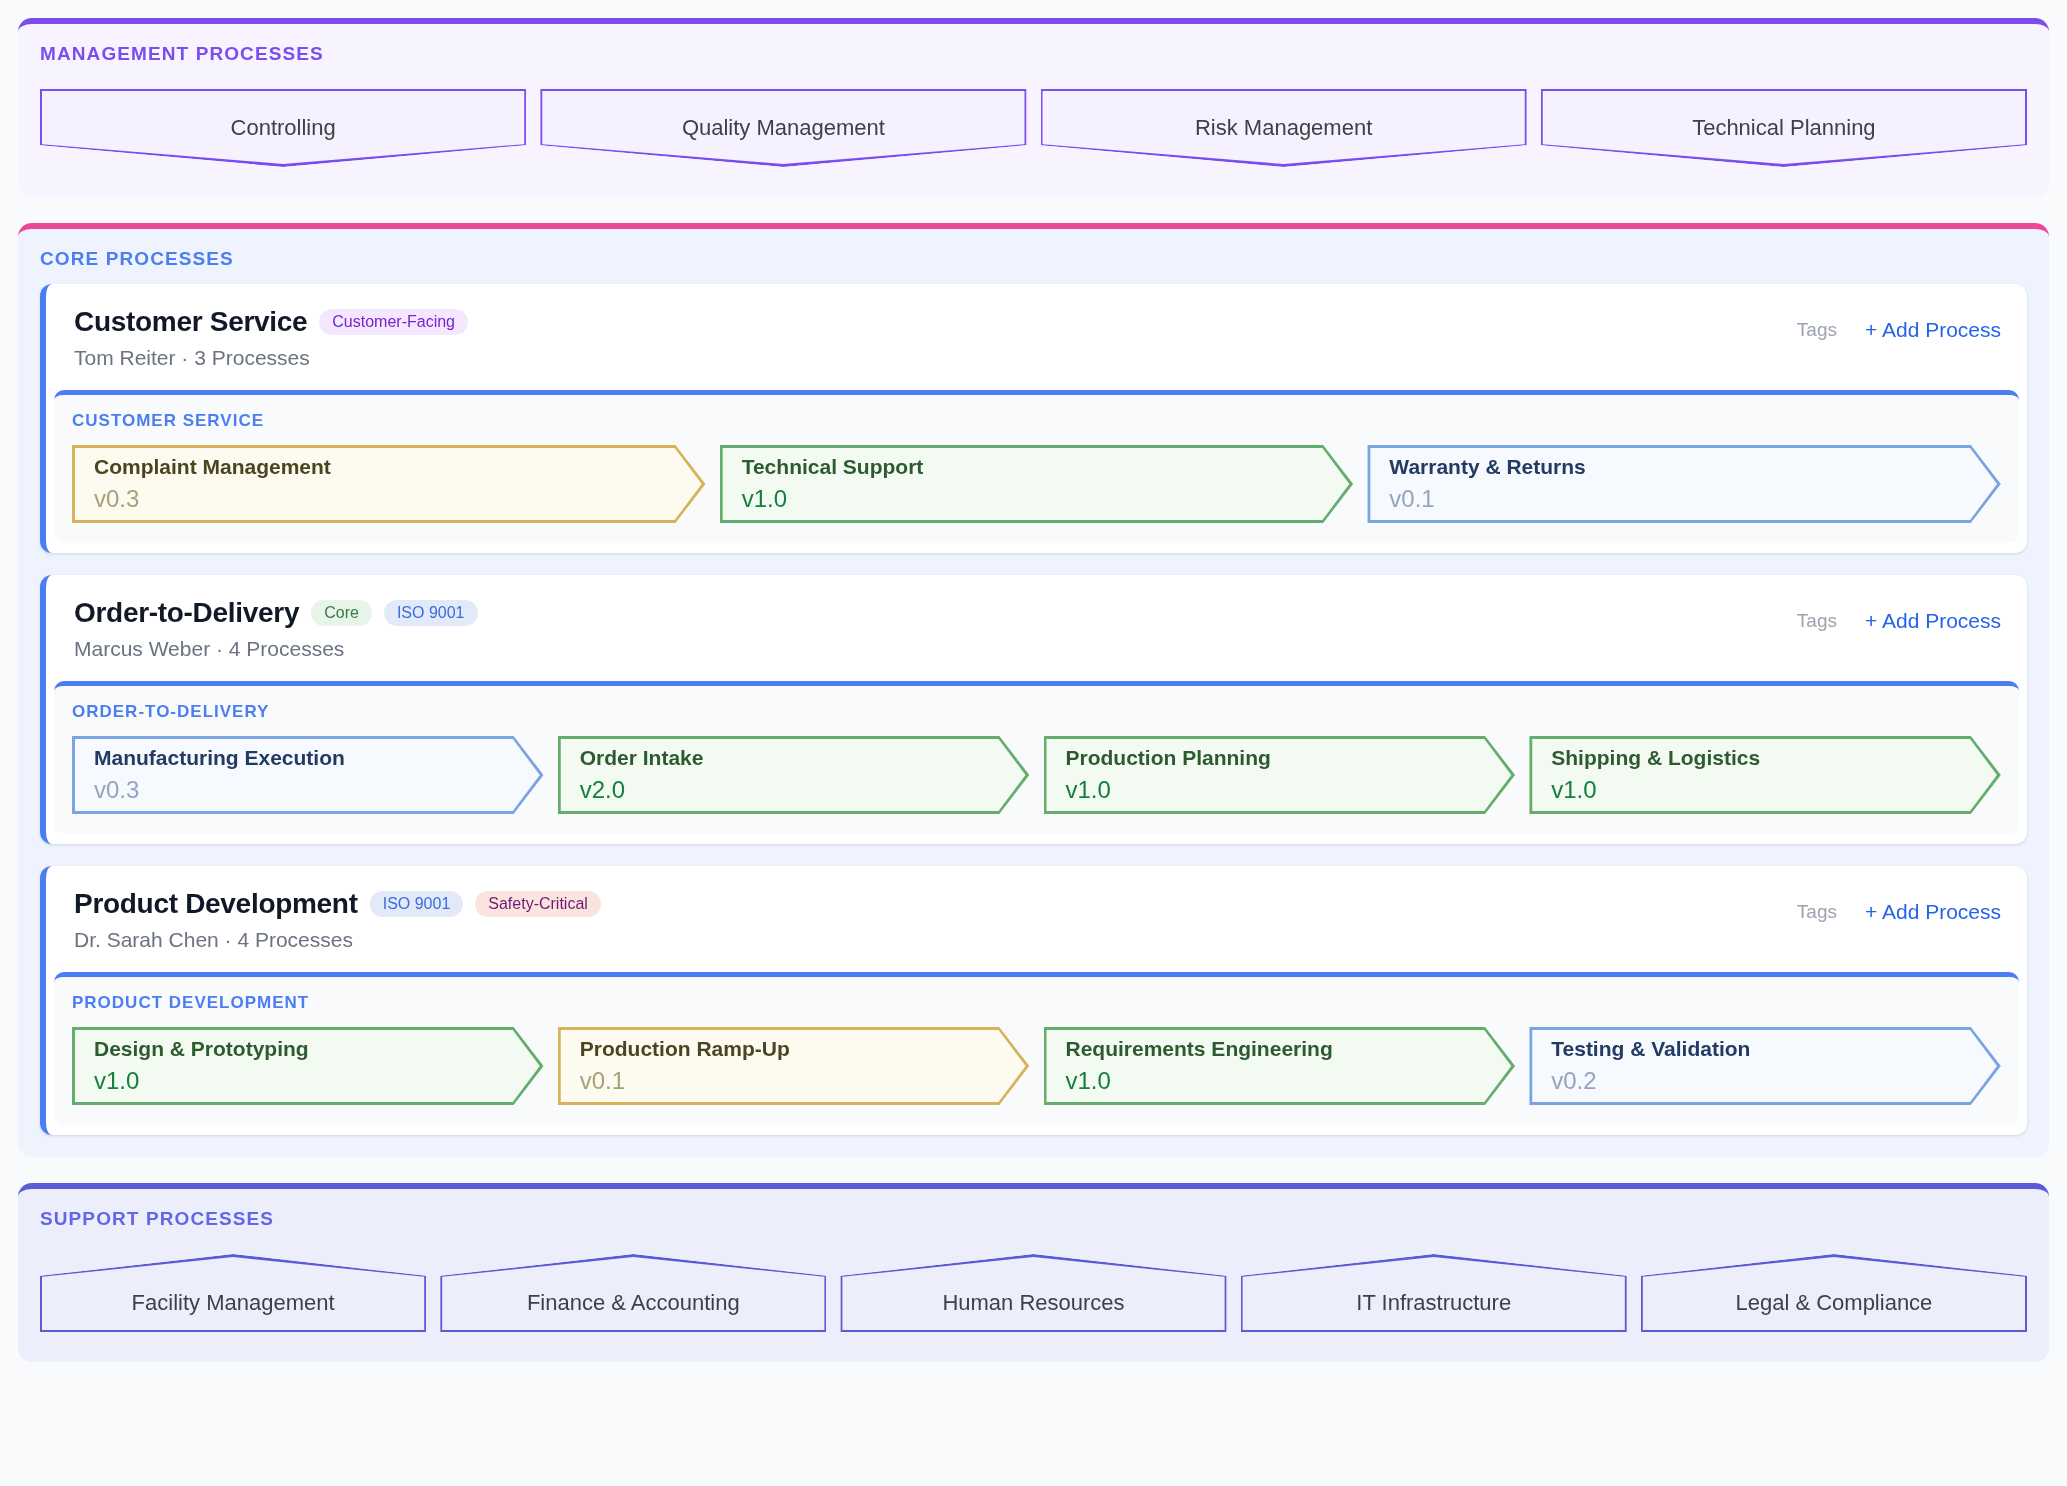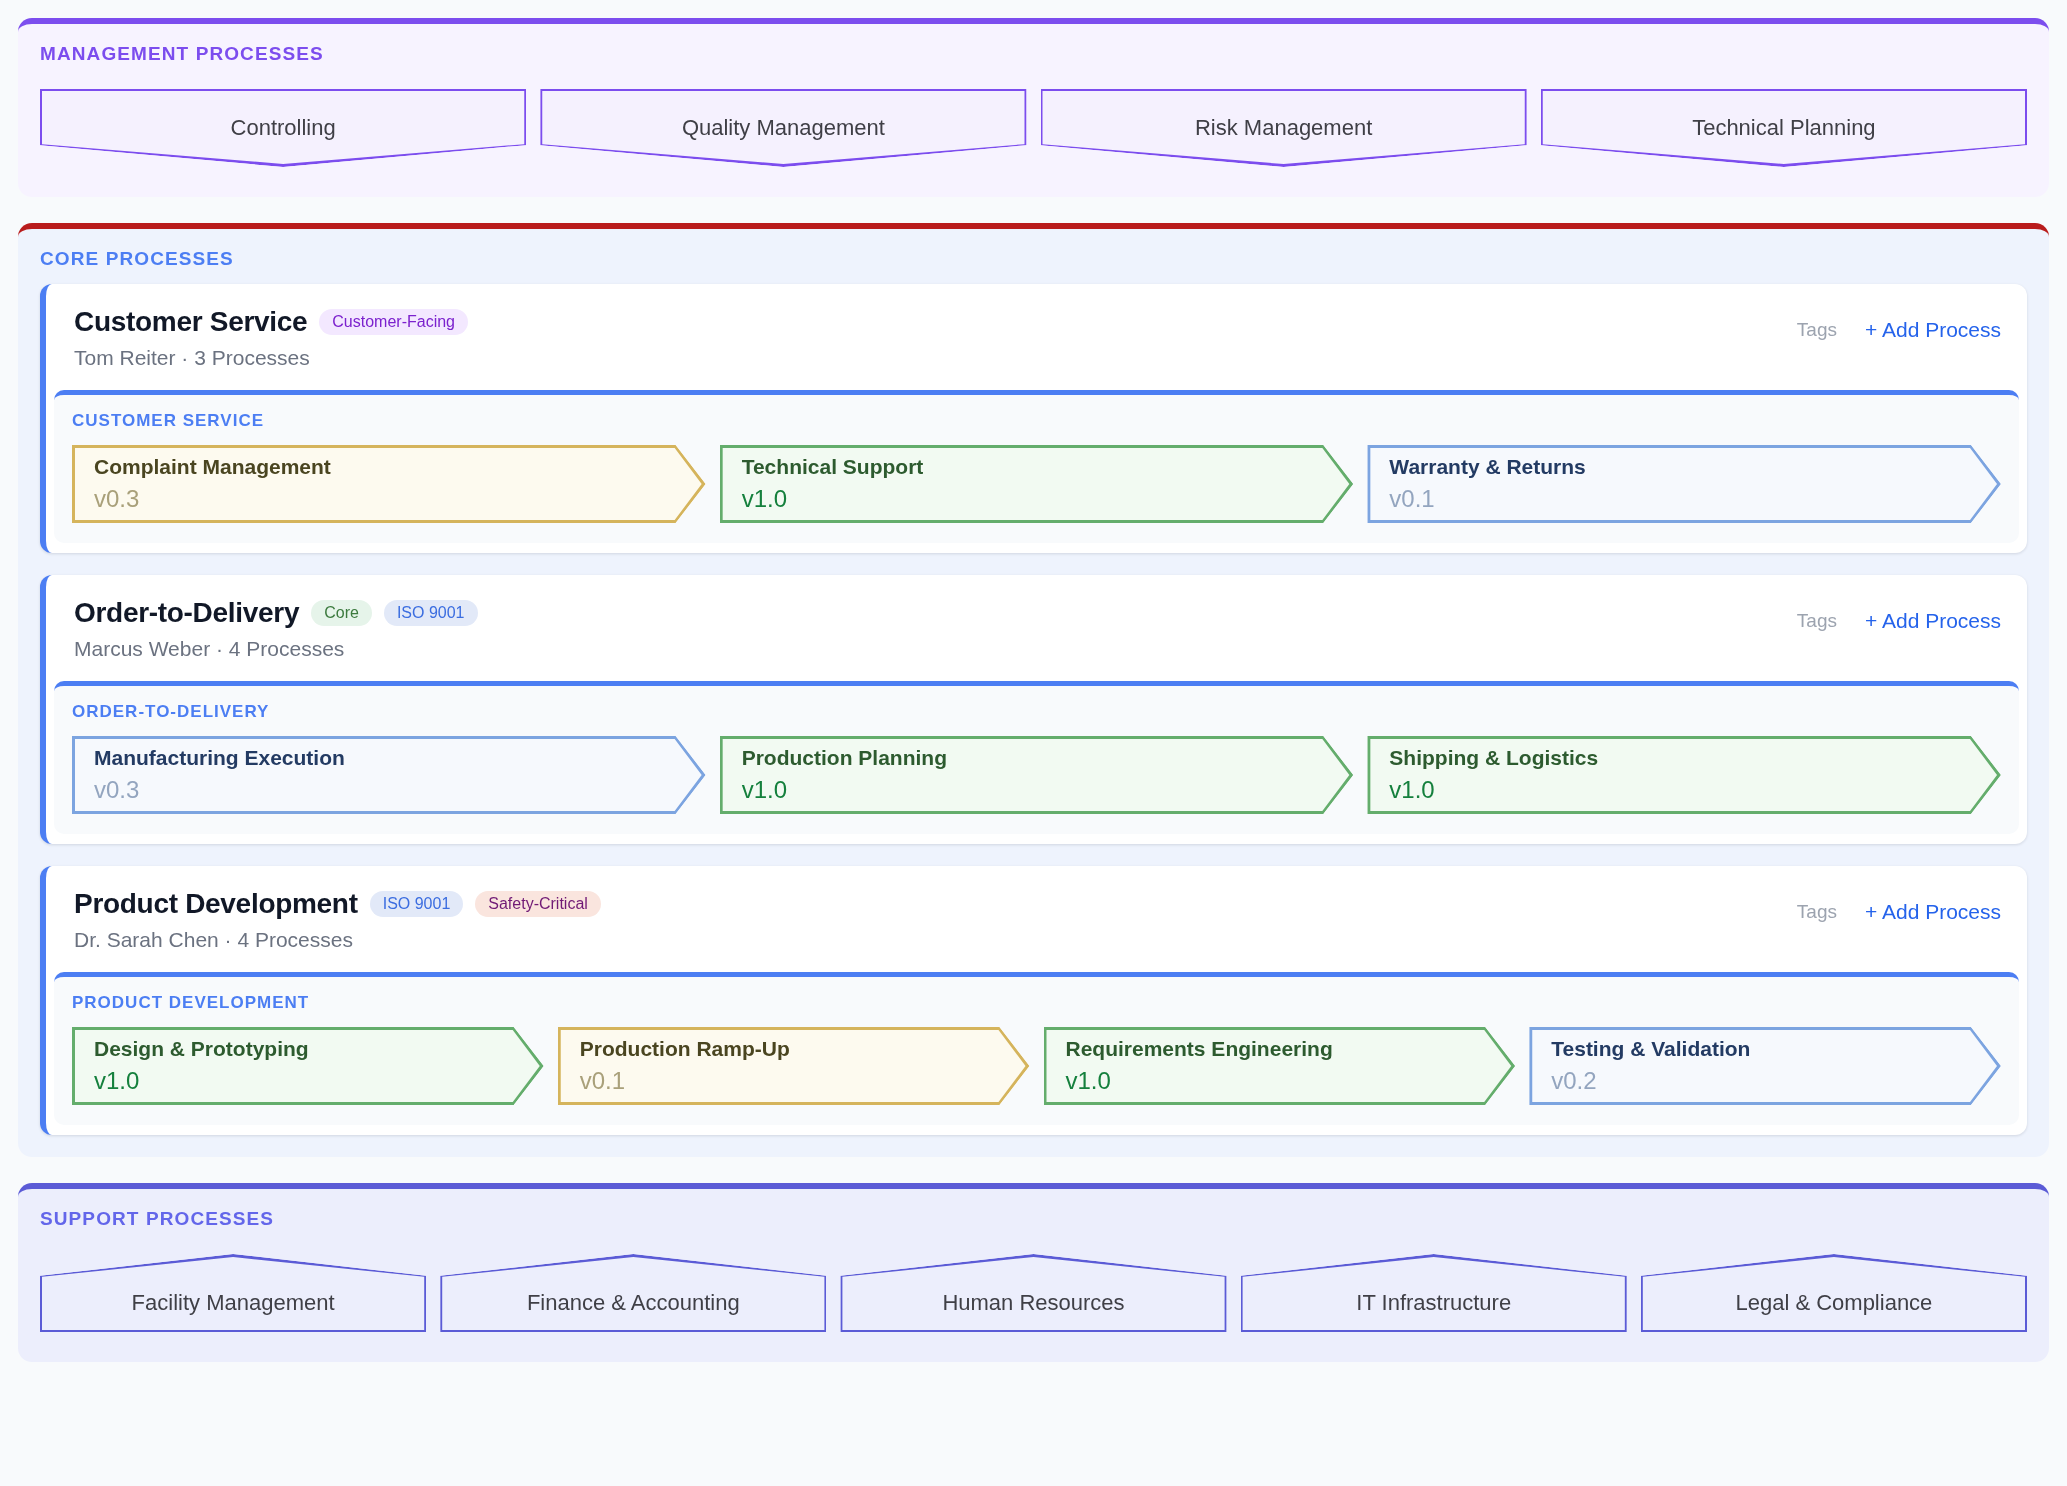--- a/index.html
+++ b/index.html
@@ -28,21 +28,21 @@
   .band-mgmt {
     background: #f7f3ff;
     border-top: 6px solid #7c4dee;
   }
   .band-support {
     background: #eceefc;
     border-top: 6px solid #5b5bd6;
   }
   .band-core {
     background: #eef3fd;
-    border-top: 6px solid #b91c1c;
+    border-top: 6px solid #ec4899;
     margin: 0 18px;
     border-radius: 14px;
   }
   .band-label {
     font-size: 19px;
     font-weight: bold;
     letter-spacing: 1.1px;
     padding: 19px 22px 0 22px;
   }
   .band-mgmt .band-label { color: #7c4dee; }
@@ -316,20 +316,25 @@
           <div class="chain-panel">
             <div class="chain-label">ORDER-TO-DELIVERY</div>
             <div class="chain-row">
               <div class="proc blue">
                 <div class="shape-border"></div>
                 <div class="p-name">Manufacturing Execution</div>
                 <div class="p-ver">v0.3</div>
               </div>
               <div class="proc green">
                 <div class="shape-border"></div>
+                <div class="p-name">Order Intake</div>
+                <div class="p-ver">v2.0</div>
+              </div>
+              <div class="proc green">
+                <div class="shape-border"></div>
                 <div class="p-name">Production Planning</div>
                 <div class="p-ver">v1.0</div>
               </div>
               <div class="proc green">
                 <div class="shape-border"></div>
                 <div class="p-name">Shipping &amp; Logistics</div>
                 <div class="p-ver">v1.0</div>
               </div>
             </div>
           </div>

